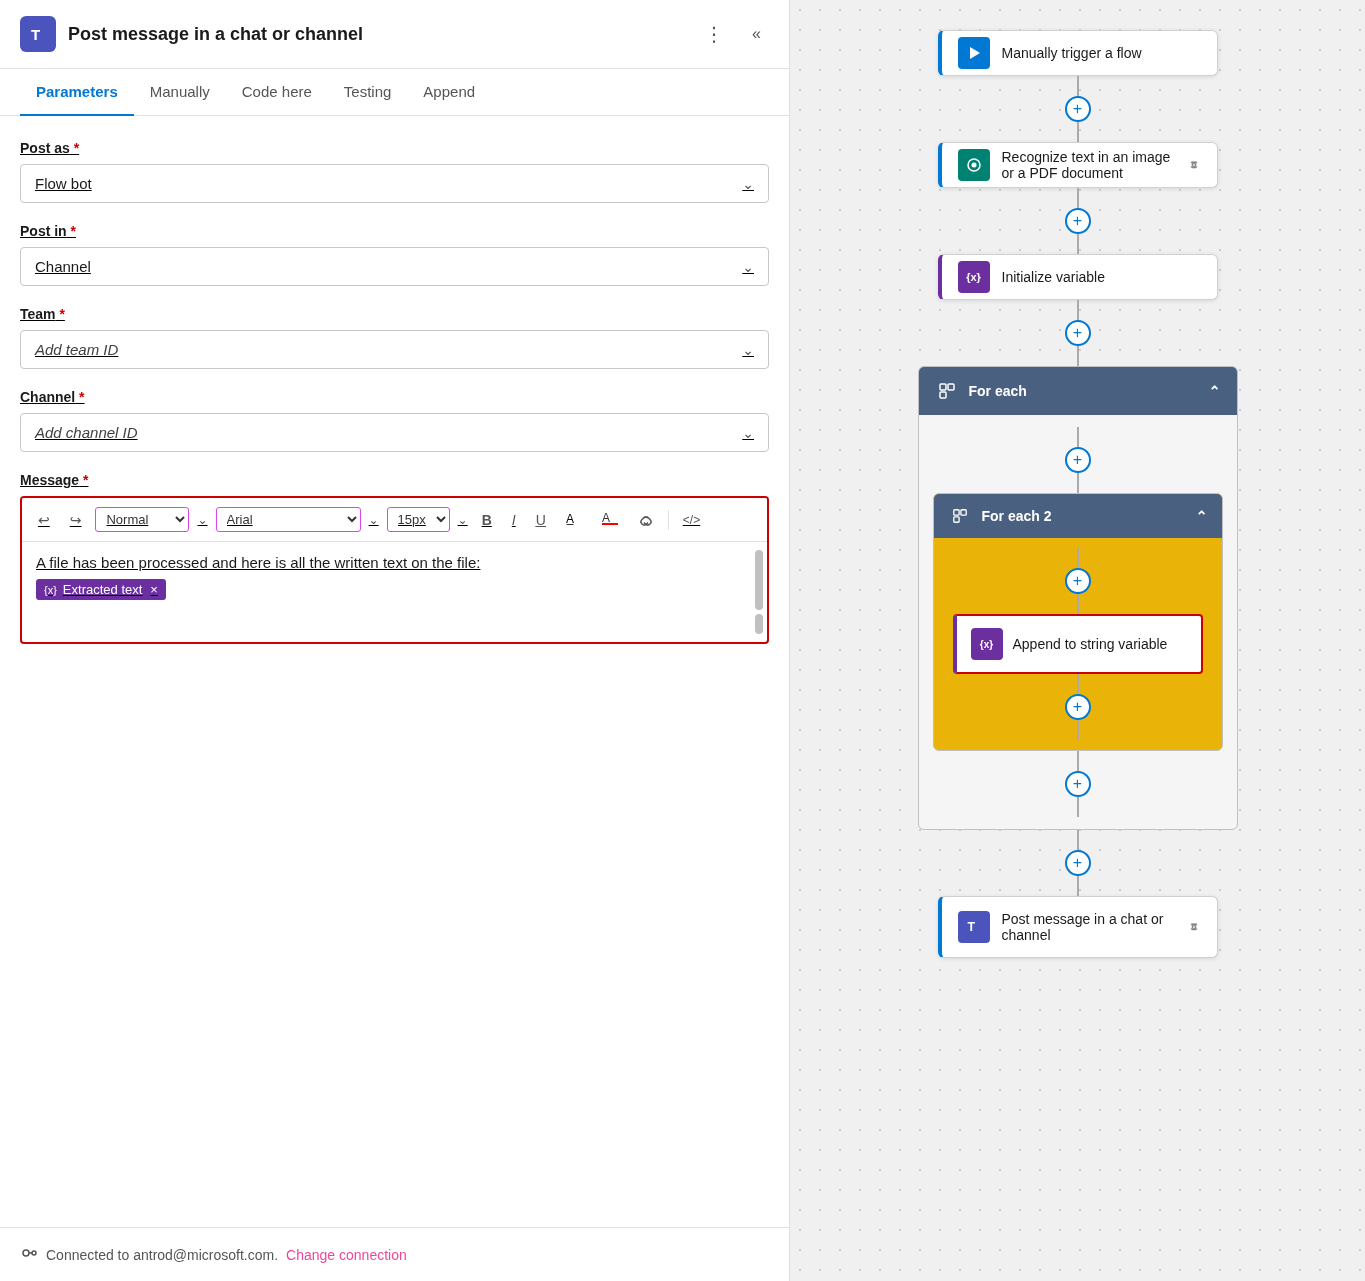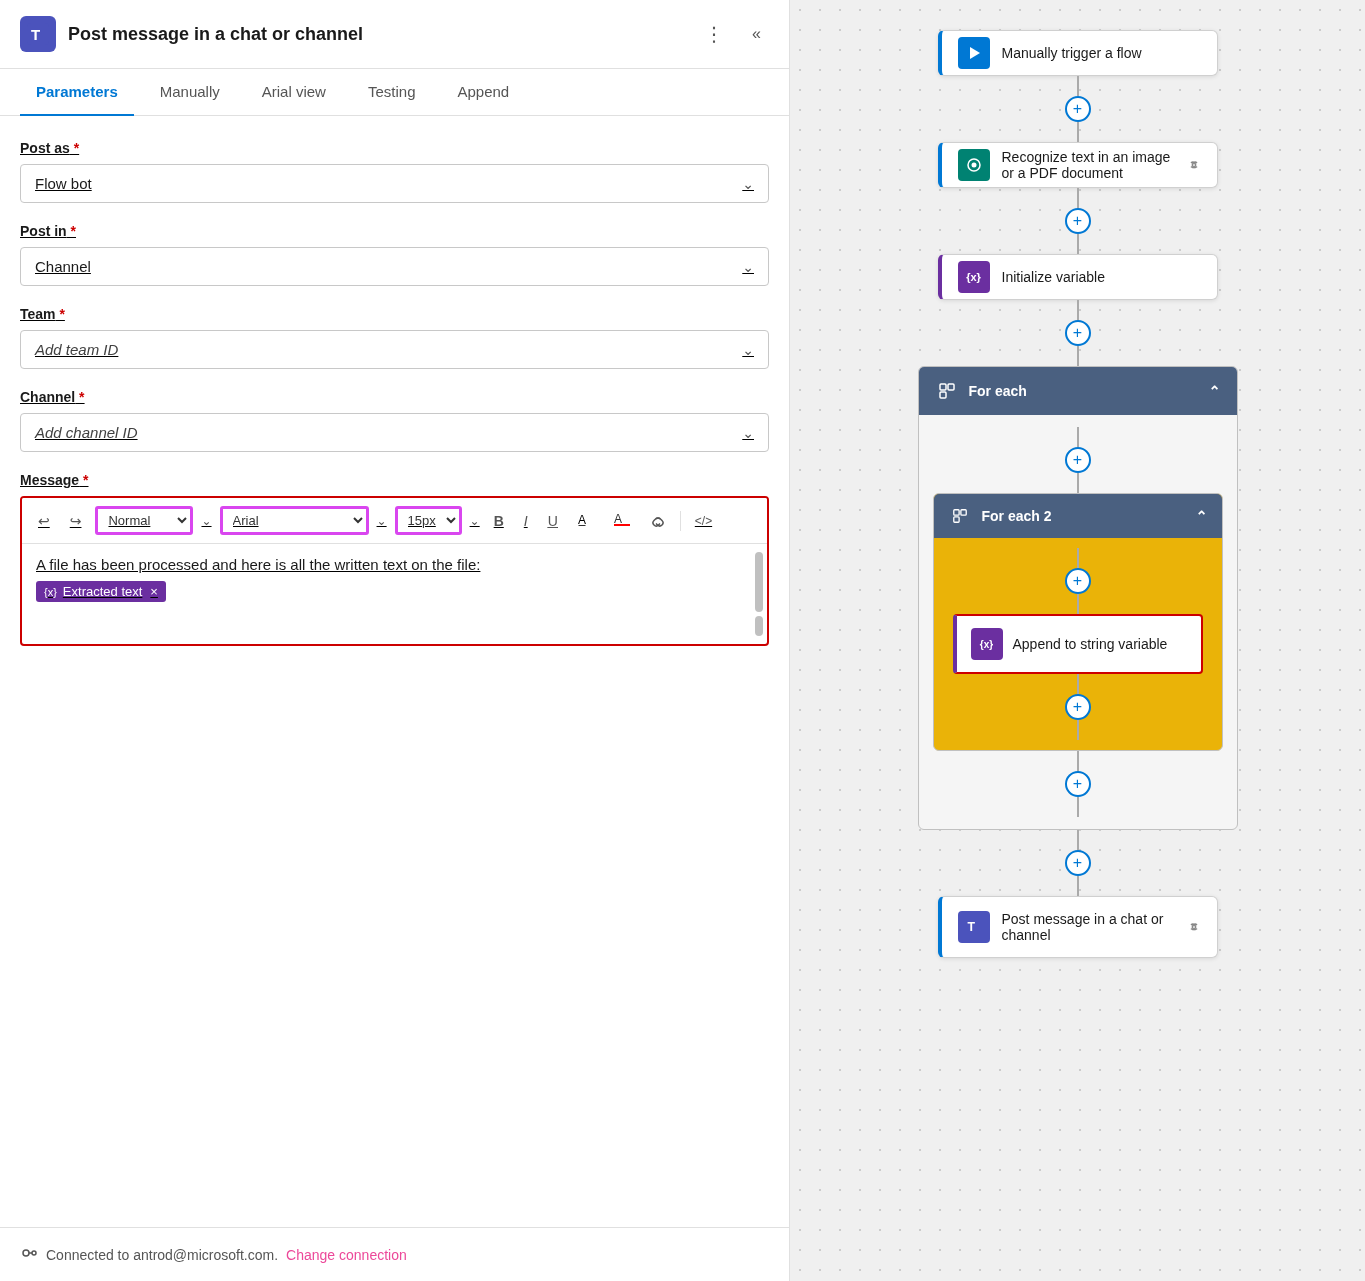--- a/index.html
+++ b/index.html
@@ -71,21 +71,21 @@
       font-size: 16px;
       color: #555;
       padding: 4px 8px;
     }
 
     
     .tabs {
       display: flex;
       padding: 0 20px;
       border-bottom: 1px solid #e0e0e0;
-      gap: 10px;
+      gap: 0;
     }
 
     .tab {
       padding: 14px 16px;
       cursor: pointer;
       font-size: 15px;
       color: #555;
       border-bottom: 2px solid transparent;
       margin-bottom: -1px;
     }
@@ -164,21 +164,21 @@
       background: none;
       border: none;
       cursor: pointer;
       padding: 4px 6px;
       font-size: 14px;
       color: #555;
       border-radius: 3px;
     }
 
     .toolbar-select {
-      border: 3px solid #d946ef;
+      border: 1px solid #d946ef;
       border-radius: 3px;
       padding: 3px 6px;
       font-size: 13px;
       color: #333;
       background: #fff;
       cursor: pointer;
     }
 
     .toolbar-divider {
       width: 1px;
@@ -465,21 +465,21 @@
     </div>
     <div class="panel-header-right">
       <button class="dots-btn">⋮</button>
       <button class="collapse-btn">«</button>
     </div>
   </div>
 
   <div class="tabs">
     <div class="tab active">Parameters</div>
     <div class="tab">Manually</div>
-    <div class="tab">Arial view</div>
+    <div class="tab">Code here</div>
     <div class="tab">Testing</div>
     <div class="tab">Append</div>
   </div>
 
   <div class="form-content">
 
     <div class="field-group">
       <div class="field-label">
         <span>Post as</span><span class="required"> *</span>
       </div>

